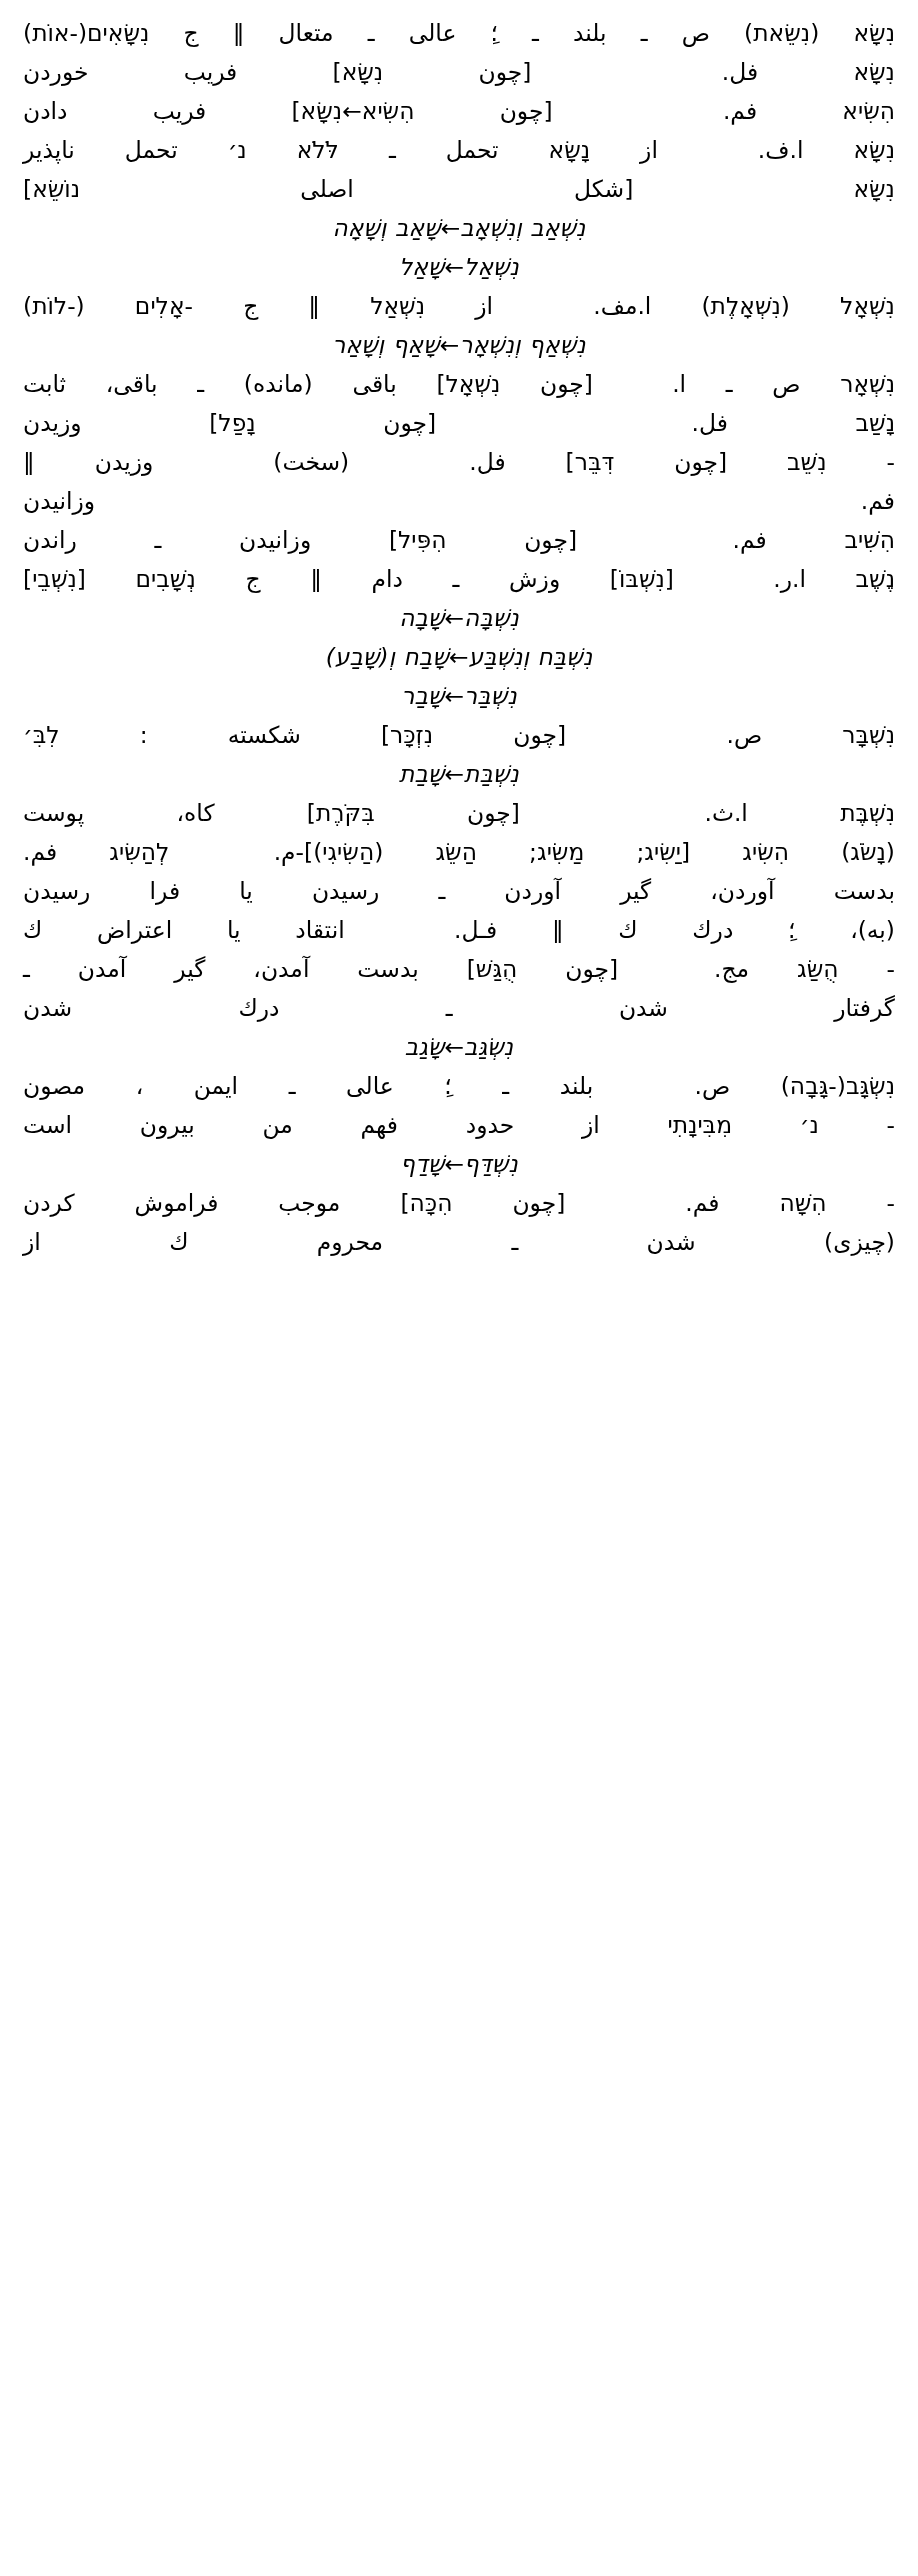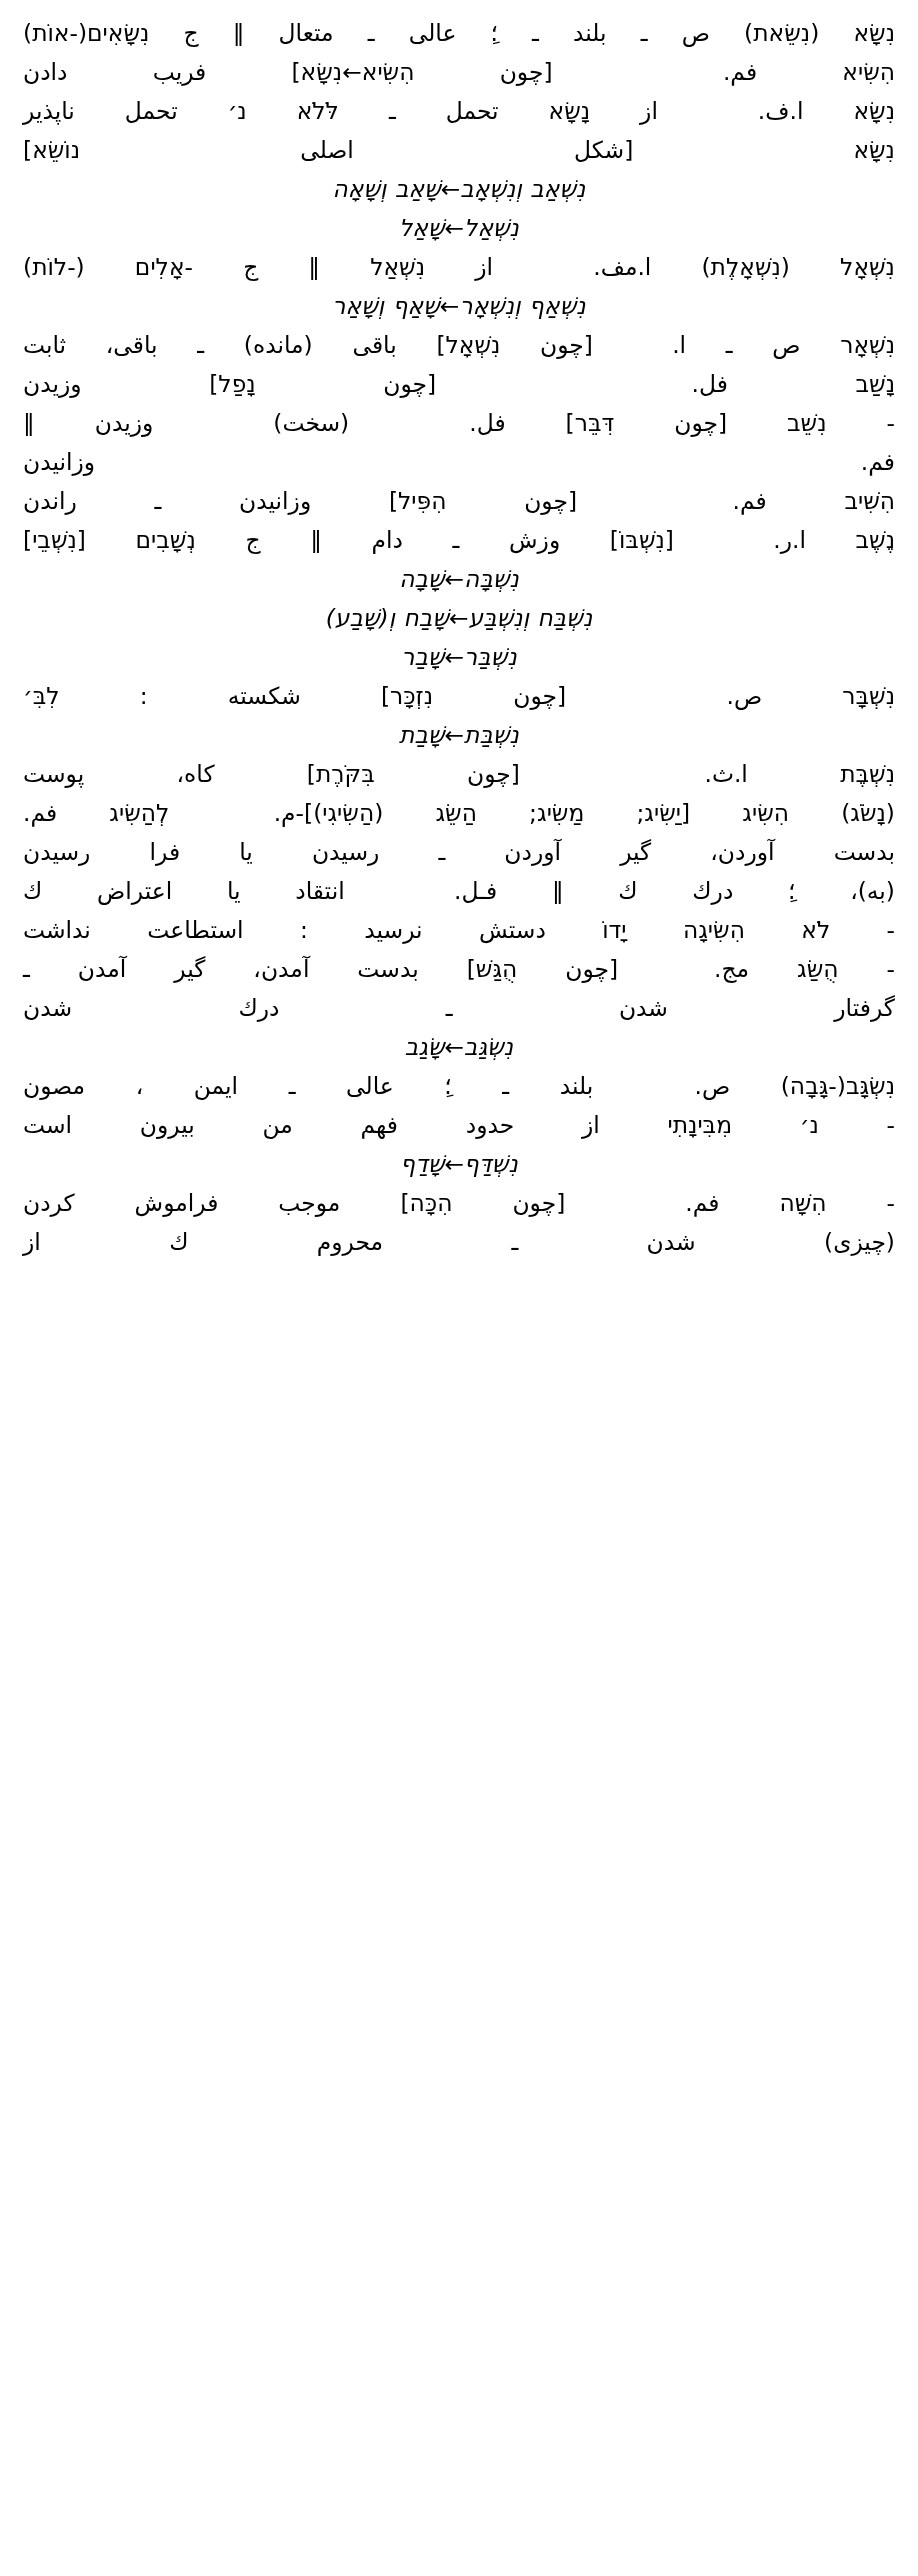--- a/index.html
+++ b/index.html
@@ -39,20 +39,21 @@
     text-align: justify;
     text-align-last: justify;
   }
 </style>
 </head>
 <body>
 
 <div id="page">
   <div id="lines">
       <p class="entry justify">נִשָּׂא (נִשֵּׂאת) ص ـ بلند ـ ؛ِ عالی ـ متعال ‖ ج נִשָּׂאִים(‏‎-אוֹת)</p>
+      <p class="entry justify">נִשָּׂא فل.  [چون נִשָּׂא] فریب خوردن</p>
       <p class="entry justify">הִשִּׂיא فم.  [چون הִשִּׂיא←נִשָּׂא] فریب دادن</p>
       <p class="entry justify">נִשָּׂא ا.ف.  از נָשָׂא تحمل ـ לֹּלֹא נ׳ تحمل ناپذیر</p>
       <p class="entry justify">נִשָּׂא [شكل اصلى נוֹשֵׂא]</p>
       <p class="entry center">נִשְׁאַב וְנִשְׁאָב←שָׁאַב וְשָׁאָה</p>
       <p class="entry center">נִשְׁאַל←שָׁאַל</p>
       <p class="entry justify">נִשְׁאָל (נִשְׁאָלֶת) ا.مف.  از נִשְׁאַל ‖ ج ‏‎-אָלִים (‏‎-לוֹת)</p>
       <p class="entry center">נִשְׁאַף וְנִשְׁאָר←שָׁאַף וְשָׁאַר</p>
       <p class="entry justify">נִשְׁאָר ص ـ ا.  [چون נִשְׁאָל] باقى (مانده) ـ باقى، ثابت</p>
       <p class="entry justify">נָשַׁב فل.  [چون נָפַל] وزیدن</p>
       <p class="entry justify">‏‎- נִשֵּׁב [چون דִּבֵּר] فل.  (سخت)  وزیدن ‖</p>
@@ -61,21 +62,20 @@
       <p class="entry justify">נֶשֶׁב ا.ر.  [נִשְׁבּוֹ] وزش ـ دام ‖ ج נְשָׁבִים [נִשְׁבֵי]</p>
       <p class="entry center">נִשְׁבָּה←שָׁבָה</p>
       <p class="entry center">נִשְׁבַּח וְנִשְׁבַּע←שָׁבַח וְ(שָׁבַע)</p>
       <p class="entry center">נִשְׁבַּר←שָׁבַר</p>
       <p class="entry justify">נִשְׁבָּר ص.  [چون נִזְכָּר] شكسته : לִבִּ׳</p>
       <p class="entry center">נִשְׁבַּת←שָׁבַת</p>
       <p class="entry justify">נִשְׁבֶּת ا.ث.  [چون בִּקֹּרֶת] كاه، پوست</p>
       <p class="entry justify">(נָשֹׂג) הִשִּׂיג [יַשִּׂיג; מַשִּׂיג; הַשֵּׂג (הַשִּׂיגִי)]‏‎-م.  לְהַשִּׂיג فم.</p>
       <p class="entry justify">بدست آوردن، گیر آوردن ـ رسیدن یا فرا رسیدن</p>
       <p class="entry justify">(به)، ؛ِ درك ك ‖ فـل.  انتقاد یا اعتراض ك</p>
-      <p class="entry justify">‏‎- לֹא הִשִּׂיגָה יָדוֹ دستش نرسید : استطاعت نداشت</p>
       <p class="entry justify">‏‎- הֻשַּׂג مج.  [چون הֻגַּשׁ] بدست آمدن، گیر آمدن ـ</p>
       <p class="entry justify">گرفتار شدن ـ درك شدن</p>
       <p class="entry center">נִשְׂגַּב←שָׂגַב</p>
       <p class="entry justify">נִשְׂגָּב(‏‎-גָּבָה) ص.  بلند ـ ؛ِ عالى ـ ایمن ، مصون</p>
       <p class="entry justify">‏‎- נ׳ מִבִּינָתִי از حدود فهم من بیرون است</p>
       <p class="entry center">נִשְׁדַּף←שָׁדַף</p>
       <p class="entry justify">‏‎- הִשָּׁה فم.  [چون הִכָּה] موجب فراموش كردن</p>
       <p class="entry justify">(چیزى) شدن ـ محروم ك از</p>
     </div>
 </div>

